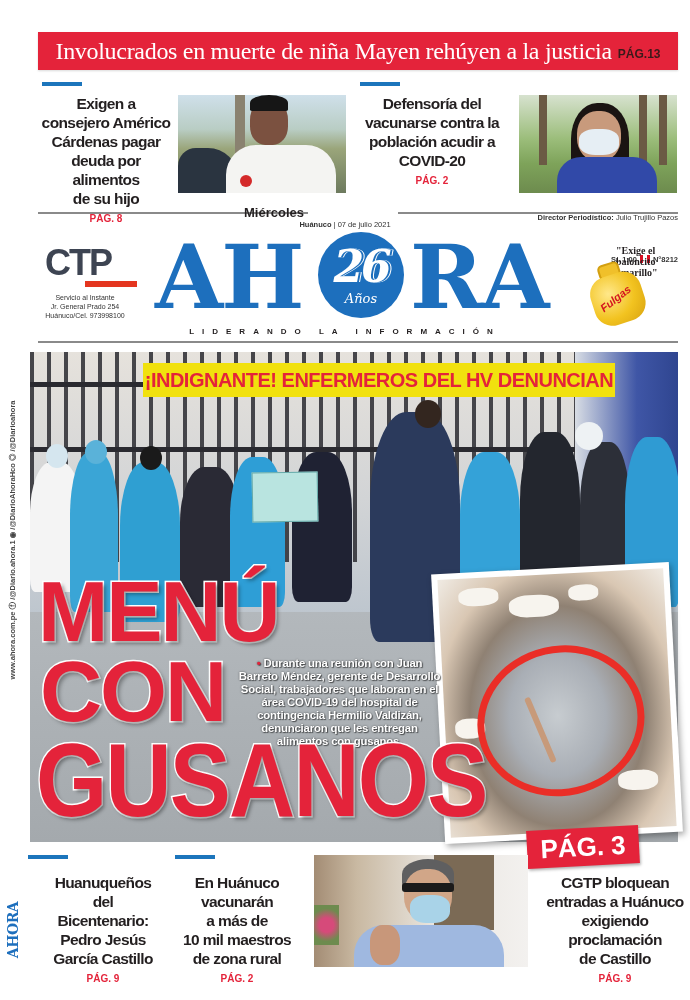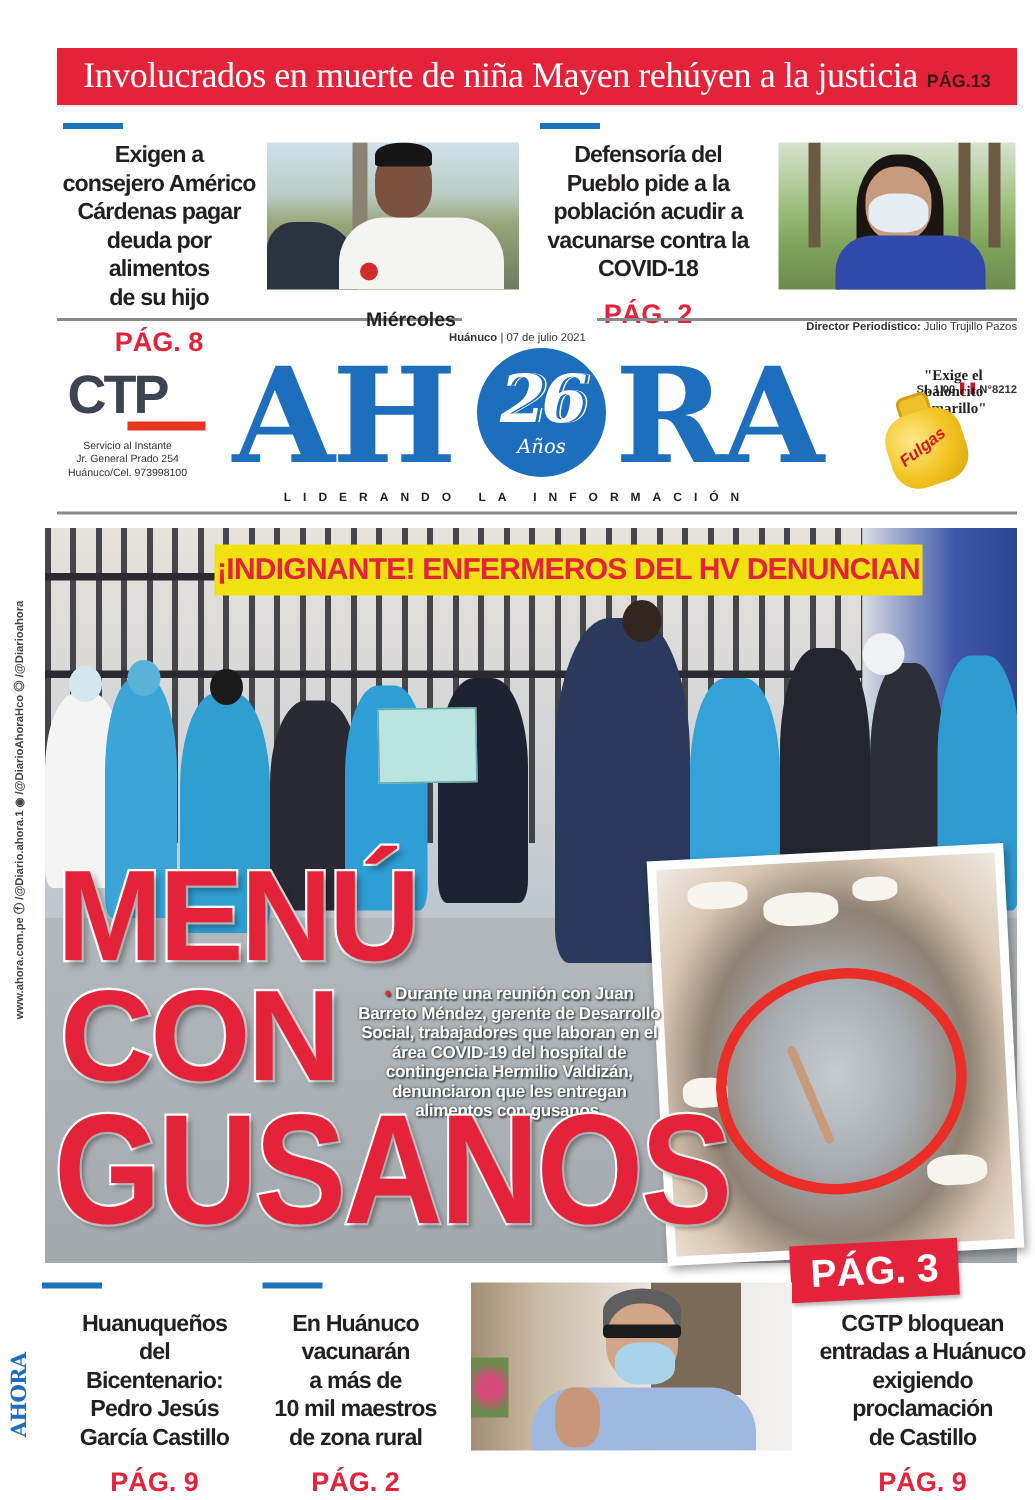--- a/index.html
+++ b/index.html
@@ -20,21 +20,21 @@
     font-family: "Liberation Sans", sans-serif; font-weight: bold; font-size: 12px;
     color: #3a1a1a; margin-left: 6px; margin-top: 6px;
   }
 
   
   .accent-bar { position: absolute; height: 4px; width: 40px; background: #1c75bc; }
   .teaser-text {
     position: absolute; text-align: center; font-family: "Liberation Sans", sans-serif;
     font-weight: bold; font-size: 15.5px; line-height: 19px; color: #231f20; letter-spacing: -0.6px;
   }
-  .teaser-text .page-ref { display: block; color: #e4233a; font-size: 18px; margin-top: 11px; letter-spacing: 0; }
+  .teaser-text .page-ref { display: block; color: #e4233a; font-size: 10px; margin-top: 1px; letter-spacing: 0; }
 
   .photo { position: absolute; overflow: hidden; }
 
   
   .photo-1 { left: 178px; top: 95px; width: 168px; height: 98px;
     background: linear-gradient(180deg, #cfe0ea 0%, #b9cdc4 35%, #9aa57a 55%, #6d7a5e 100%); }
   .photo-1 .car { position: absolute; left: 0; bottom: 0; width: 60px; height: 45px; background: #2a3440; border-radius: 18px 30px 0 0; }
   .photo-1 .pole { position: absolute; left: 57px; top: 0; width: 10px; height: 98px; background: #8a8270; }
   .photo-1 .head { position: absolute; left: 72px; top: 4px; width: 38px; height: 46px; background: #7b5140; border-radius: 45% 45% 40% 40%; }
   .photo-1 .hair { position: absolute; left: 72px; top: 0px; width: 38px; height: 16px; background: #161616; border-radius: 50% 50% 10% 10%; }
@@ -162,24 +162,23 @@
     <div class="car"></div>
     <div class="shirt"></div>
     <div class="head"></div>
     <div class="hair"></div>
     <div class="badge"></div>
 </div>
 
 <div class="accent-bar" style="left:360px; top:82px;"></div>
 <div class="teaser-text" style="left:358px; top:94px; width:148px;">
   <div>Defensoría del</div>
-  <div>Pueblo pide a la</div>
+  <div>vacunarse contra la</div>
   <div>población acudir a</div>
-  <div>vacunarse contra la</div>
-  <div>COVID-18</div>
+  <div>COVID-20</div>
   <span class="page-ref">PÁG. 2</span>
 </div>
 <div class="photo photo-2">
   <div class="trunk" style="left:20px;"></div>
     <div class="trunk" style="left:120px;"></div>
     <div class="trunk" style="left:140px;"></div>
   <div class="hair"></div>
     <div class="face"></div>
     <div class="mask"></div>
     <div class="vest"></div>

